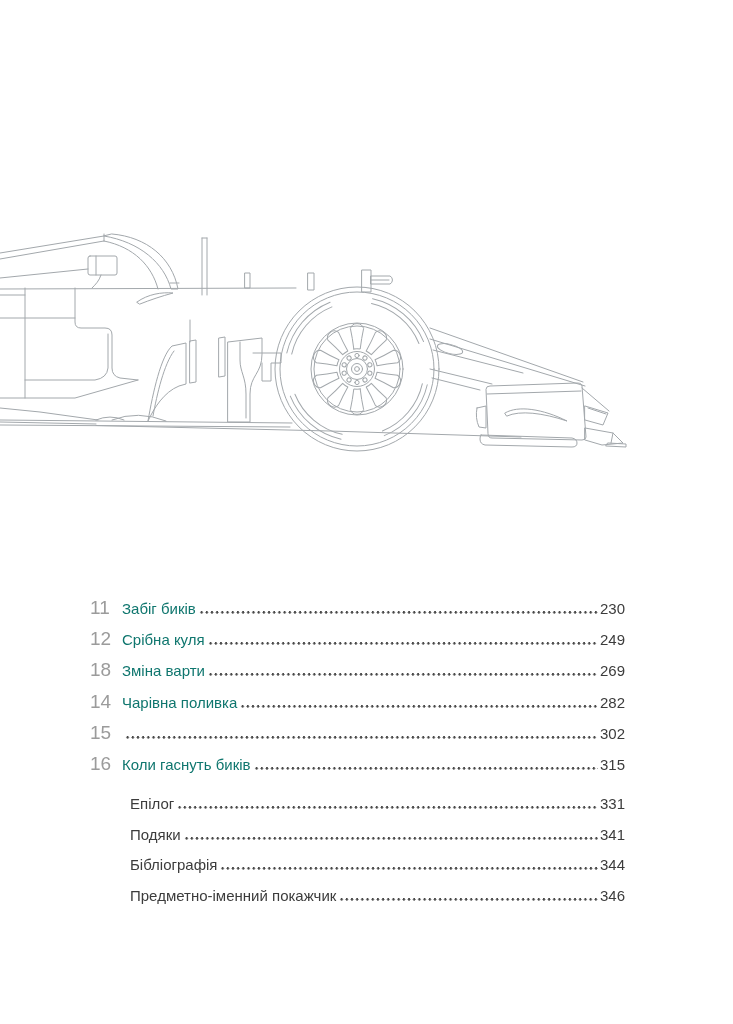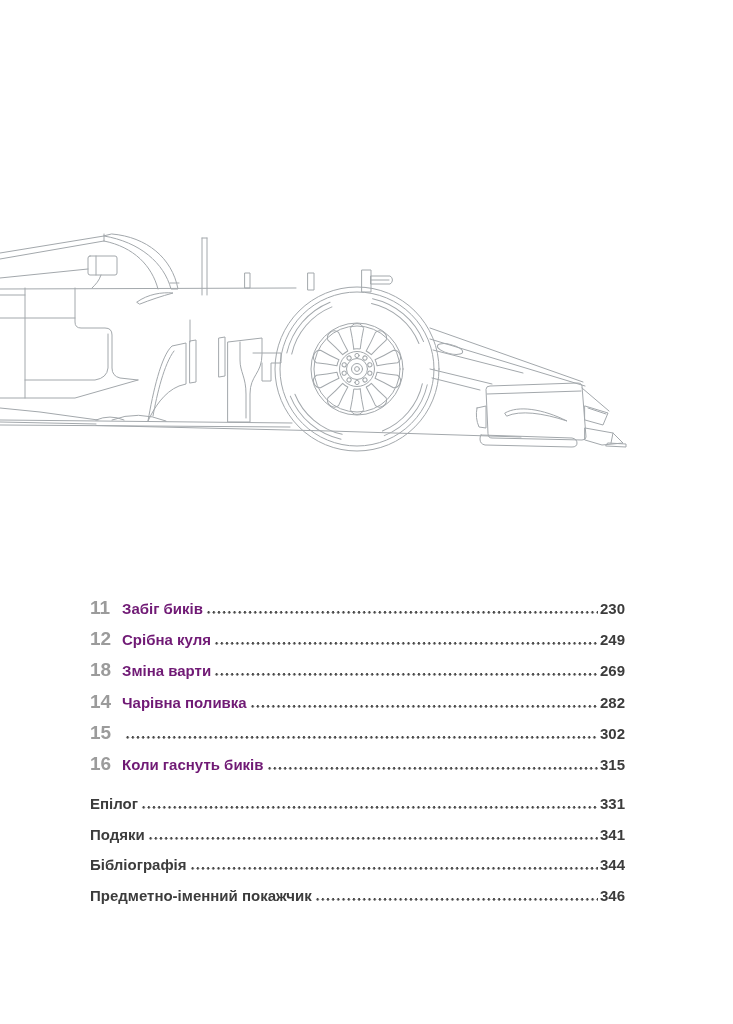--- a/index.html
+++ b/index.html
@@ -7,27 +7,27 @@
     position:relative;width:733px;height:1024px;margin:0 auto;
     background:#ffffff;overflow:hidden;
     font-family:"Liberation Sans",sans-serif;
     color:#3c3c3c;
   }
   .car-illustration{position:absolute;left:0;top:222px;width:660px;height:250px;}
   .car-illustration path,.car-illustration line,.car-illustration rect,
   .car-illustration circle,.car-illustration ellipse,.car-illustration use{
     fill:none;stroke:#a3a8ac;stroke-width:1;stroke-linejoin:round;stroke-linecap:round;
   }
-  .toc{position:absolute;left:90px;top:592px;width:535px;font-weight:bold;}
+  .toc{position:absolute;left:90px;top:592px;width:535px;}
   .row{display:flex;align-items:baseline;white-space:nowrap;}
   .chapter-row{height:31.2px;}
   .back-row{height:30.5px;}
-  .backmatter{margin-top:10px;}
+  .backmatter{margin-top:10px;margin-left:40px;}
   .num{width:32px;flex:0 0 32px;font-size:19px;line-height:31.2px;color:#9b9b9b;}
-  .chapter-row .title{font-size:15px;line-height:31.2px;color:#701a75;}
+  .chapter-row .title{font-size:15px;line-height:31.2px;color:#0f766e;}
   .back-row .title{font-size:15px;line-height:30.5px;color:#3c3c3c;}
   .pg{font-size:15px;color:#3c3c3c;}
   .chapter-row .pg{line-height:31.2px;}
   .back-row .pg{line-height:30.5px;}
   .leader{
     flex:1 1 auto;height:13px;margin:0 2px 0 3px;
     background-image:radial-gradient(circle at 2.6px 11.3px,#4a4a4a 1.15px,transparent 1.5px);
     background-size:5.2px 13px;background-repeat:repeat-x;
   }
 </style>

